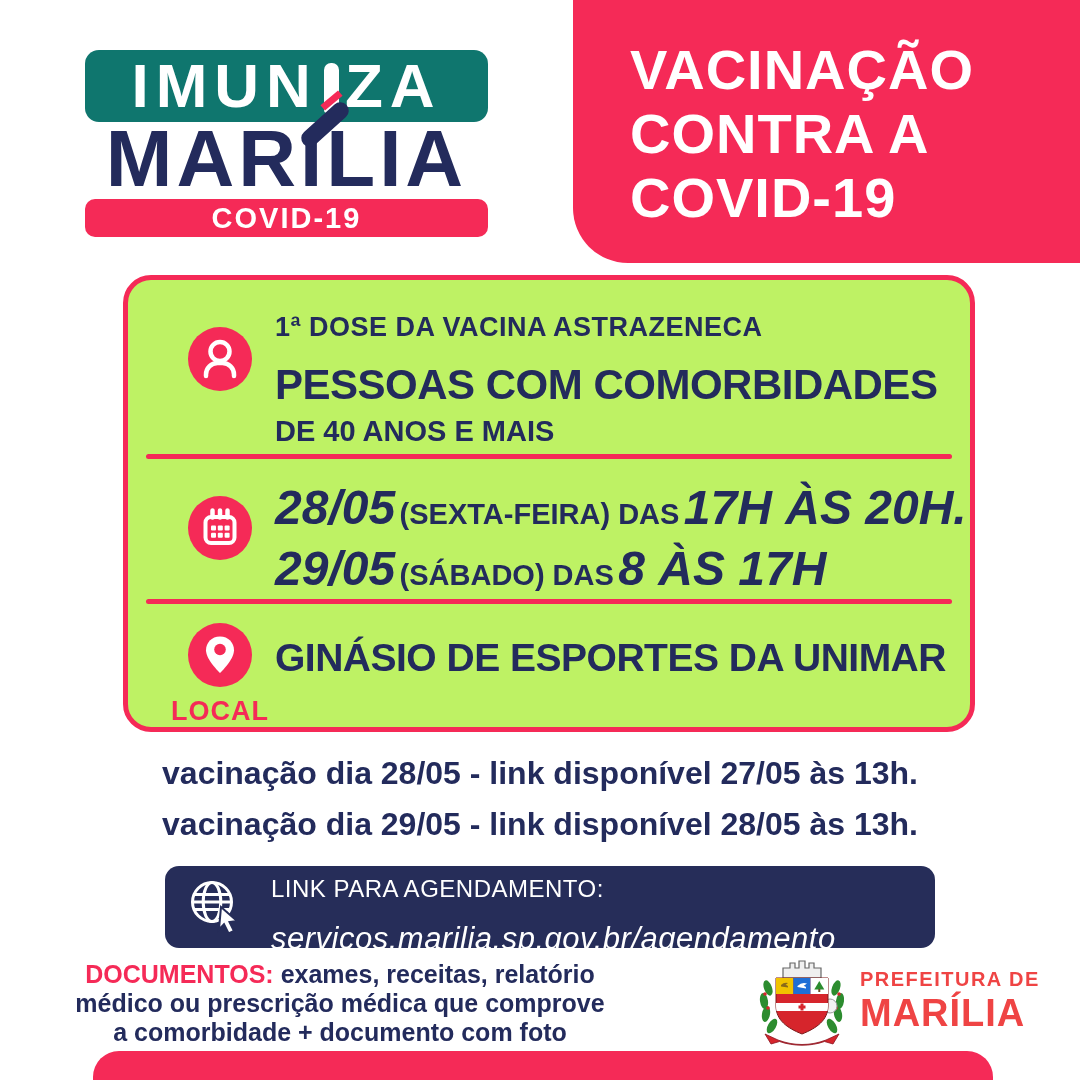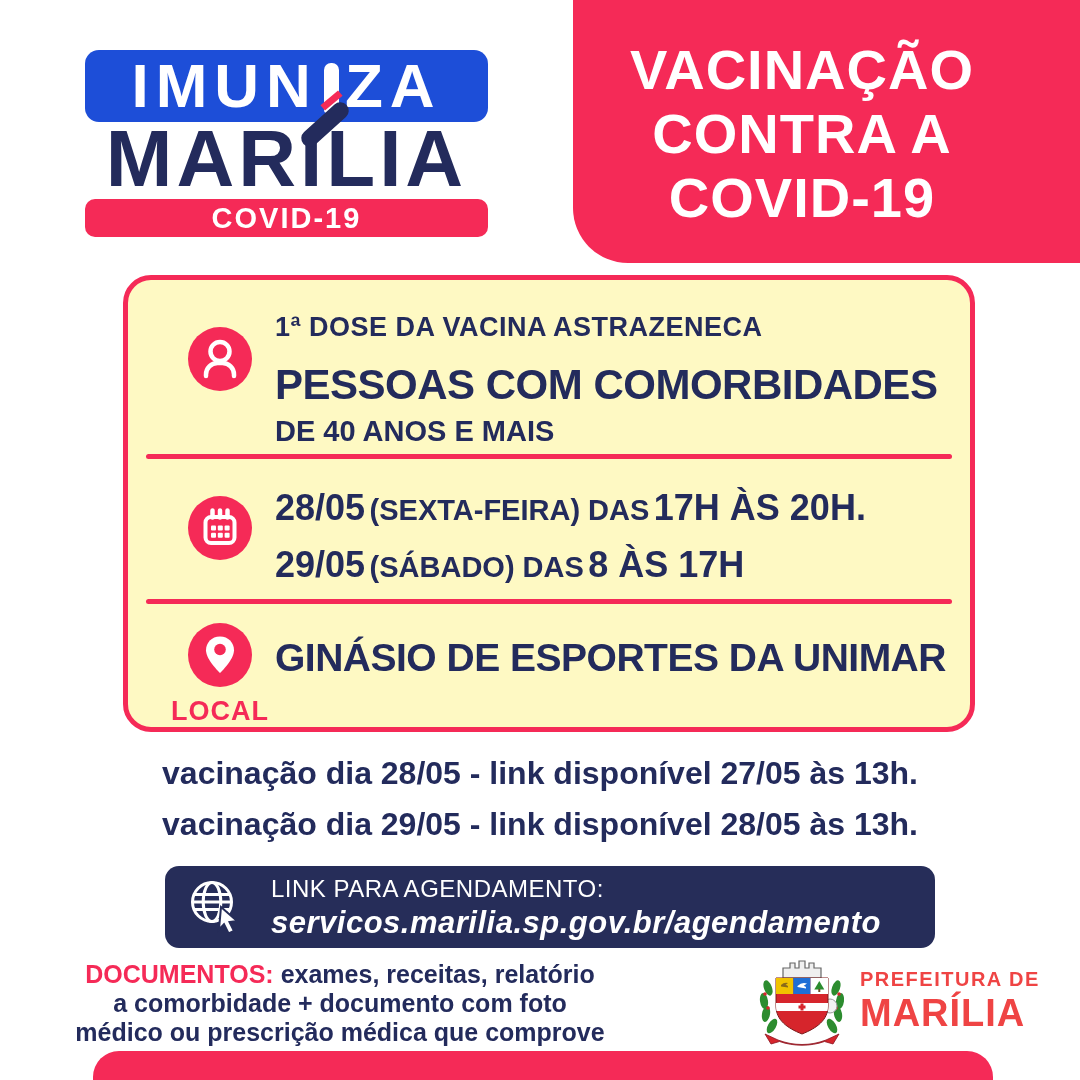--- a/index.html
+++ b/index.html
@@ -1,69 +1,69 @@
 <!DOCTYPE html>
 <html><head>
 <meta charset="utf-8">
 <style>
   html,body{margin:0;padding:0;background:#ffffff;}
   .stage{position:relative;width:1080px;height:1080px;overflow:hidden;background:#ffffff;
          font-family:"Liberation Sans",sans-serif;}
 
   
-  .imuniza-box{position:absolute;left:85px;top:50px;width:403px;height:72px;background:#1d4ed8;
+  .imuniza-box{position:absolute;left:85px;top:50px;width:403px;height:72px;background:#0f766e;
                border-radius:14px;display:flex;align-items:center;justify-content:center;}
   .imuniza-text{color:#fff;font-weight:bold;font-size:62px;letter-spacing:7px;line-height:72px;white-space:nowrap;}
   .syr{display:inline-block;width:15px;height:50px;background:#fff;border-radius:7px 7px 3px 3px;
        margin:0 6px;position:relative;vertical-align:middle;top:-3px;}
   .syr::after{content:'';position:absolute;left:-4px;bottom:9px;width:23px;height:7px;background:#F52A57;
               transform:rotate(-40deg);}
   .marilia-text{position:absolute;left:85px;top:118px;width:403px;text-align:center;color:#232B5C;
                 font-weight:bold;font-size:80px;line-height:82px;letter-spacing:4px;}
   .accent-bar{position:absolute;left:296px;top:116px;width:58px;height:17px;background:#232B5C;
               border-radius:9px;transform:rotate(-42deg);}
   .droplet{position:absolute;left:345px;top:146px;width:9px;height:9px;background:#fff;border-radius:50%;}
   .covid-badge{position:absolute;left:85px;top:199px;width:403px;height:38px;background:#F52A57;
                border-radius:10px;display:flex;align-items:center;justify-content:center;
                color:#fff;font-weight:bold;font-size:29px;letter-spacing:2px;}
 
   
   .right-block{position:absolute;left:573px;top:0;width:507px;height:263px;background:#F52A57;
                border-bottom-left-radius:55px;}
   .right-title{position:absolute;left:57px;top:38px;color:#fff;font-weight:bold;font-size:56px;
-               line-height:64px;letter-spacing:1px;white-space:nowrap;text-align:center;}
-
-  
-  .card{position:absolute;left:123px;top:275px;width:852px;height:457px;background:#fef9c3;
+               line-height:64px;letter-spacing:1px;white-space:nowrap;}
+
+  
+  .card{position:absolute;left:123px;top:275px;width:852px;height:457px;background:#bef264;
         border:5px solid #F52A57;border-radius:28px;box-sizing:border-box;}
   .icon-circle{position:absolute;width:64px;height:64px;}
   .divider{position:absolute;left:18px;right:18px;height:5px;background:#F52A57;border-radius:3px;}
   .navy{color:#232B5C;}
   .dose-block{position:absolute;left:147px;top:32px;}
   .dose-l1{font-weight:bold;font-size:27px;letter-spacing:0.5px;}
   .dose-l2{font-weight:bold;font-size:42px;letter-spacing:-0.5px;margin-top:18px;}
   .dose-l3{font-weight:bold;font-size:29px;margin-top:6px;}
   .sched-block{position:absolute;left:147px;top:203px;}
   .sched-line{font-weight:bold;white-space:nowrap;line-height:50px;}
-  .sched-line .big{font-size:36px;}
+  .sched-line .big{font-size:48px;font-style:italic;}
   .sched-line .small{font-size:29px;}
   .loc-label{position:absolute;left:25px;top:416px;width:134px;text-align:center;color:#F52A57;
              font-weight:bold;font-size:27px;letter-spacing:1px;}
   .loc-text{position:absolute;left:147px;top:356px;font-weight:bold;font-size:39px;letter-spacing:-0.5px;}
 
   
   .sched-links{position:absolute;left:0;top:748px;width:1080px;text-align:center;color:#232B5C;
                font-weight:bold;font-size:32px;line-height:51px;}
 
   
   .banner{position:absolute;left:165px;top:866px;width:770px;height:82px;background:#262D59;border-radius:14px;}
   .banner-globe{position:absolute;left:22px;top:11px;}
   .banner-texts{position:absolute;left:106px;top:9px;color:#fff;}
   .banner-label{font-size:24px;letter-spacing:0.5px;}
-  .banner-url{font-size:31px;font-weight:bold;font-style:italic;margin-top:2px;letter-spacing:0.5px;cursor:pointer;}
+  .banner-url{font-size:31px;font-weight:normal;font-style:italic;margin-top:18px;letter-spacing:0.5px;cursor:pointer;}
 
   
   .docs{position:absolute;left:30px;top:960px;width:620px;text-align:center;font-weight:bold;
         font-size:25px;line-height:29px;color:#232B5C;}
   .docs .label{color:#F52A57;}
 
   
   .crest{position:absolute;left:752px;top:946px;}
   .org{position:absolute;left:860px;top:968px;color:#ef4444;}
   .org-l1{font-weight:bold;font-size:20px;letter-spacing:1.5px;}
@@ -156,22 +156,22 @@
     </svg>
     <div class="banner-texts">
       <div class="banner-label">LINK PARA AGENDAMENTO:</div>
       <div class="banner-url">servicos.marilia.sp.gov.br/agendamento</div>
     </div>
   </div>
 
   <div class="docs">
     <span class="label">DOCUMENTOS:</span>
     <span>exames, receitas, relatório</span>
+    <div>médico ou prescrição médica que comprove</div>
     <div>a comorbidade + documento com foto</div>
-    <div>médico ou prescrição médica que comprove</div>
   </div>
 
   <svg class="crest" width="100" height="106" viewBox="0 0 100 106">
 
     <g fill="#2C8C2F">
       <ellipse cx="16" cy="42" rx="4" ry="8" transform="rotate(-20 16 42)"></ellipse>
       <ellipse cx="12" cy="55" rx="4" ry="8" transform="rotate(-8 12 55)"></ellipse>
       <ellipse cx="14" cy="68" rx="4" ry="8" transform="rotate(10 14 68)"></ellipse>
       <ellipse cx="20" cy="80" rx="4" ry="8" transform="rotate(30 20 80)"></ellipse>
       <ellipse cx="84" cy="42" rx="4" ry="8" transform="rotate(20 84 42)"></ellipse>

